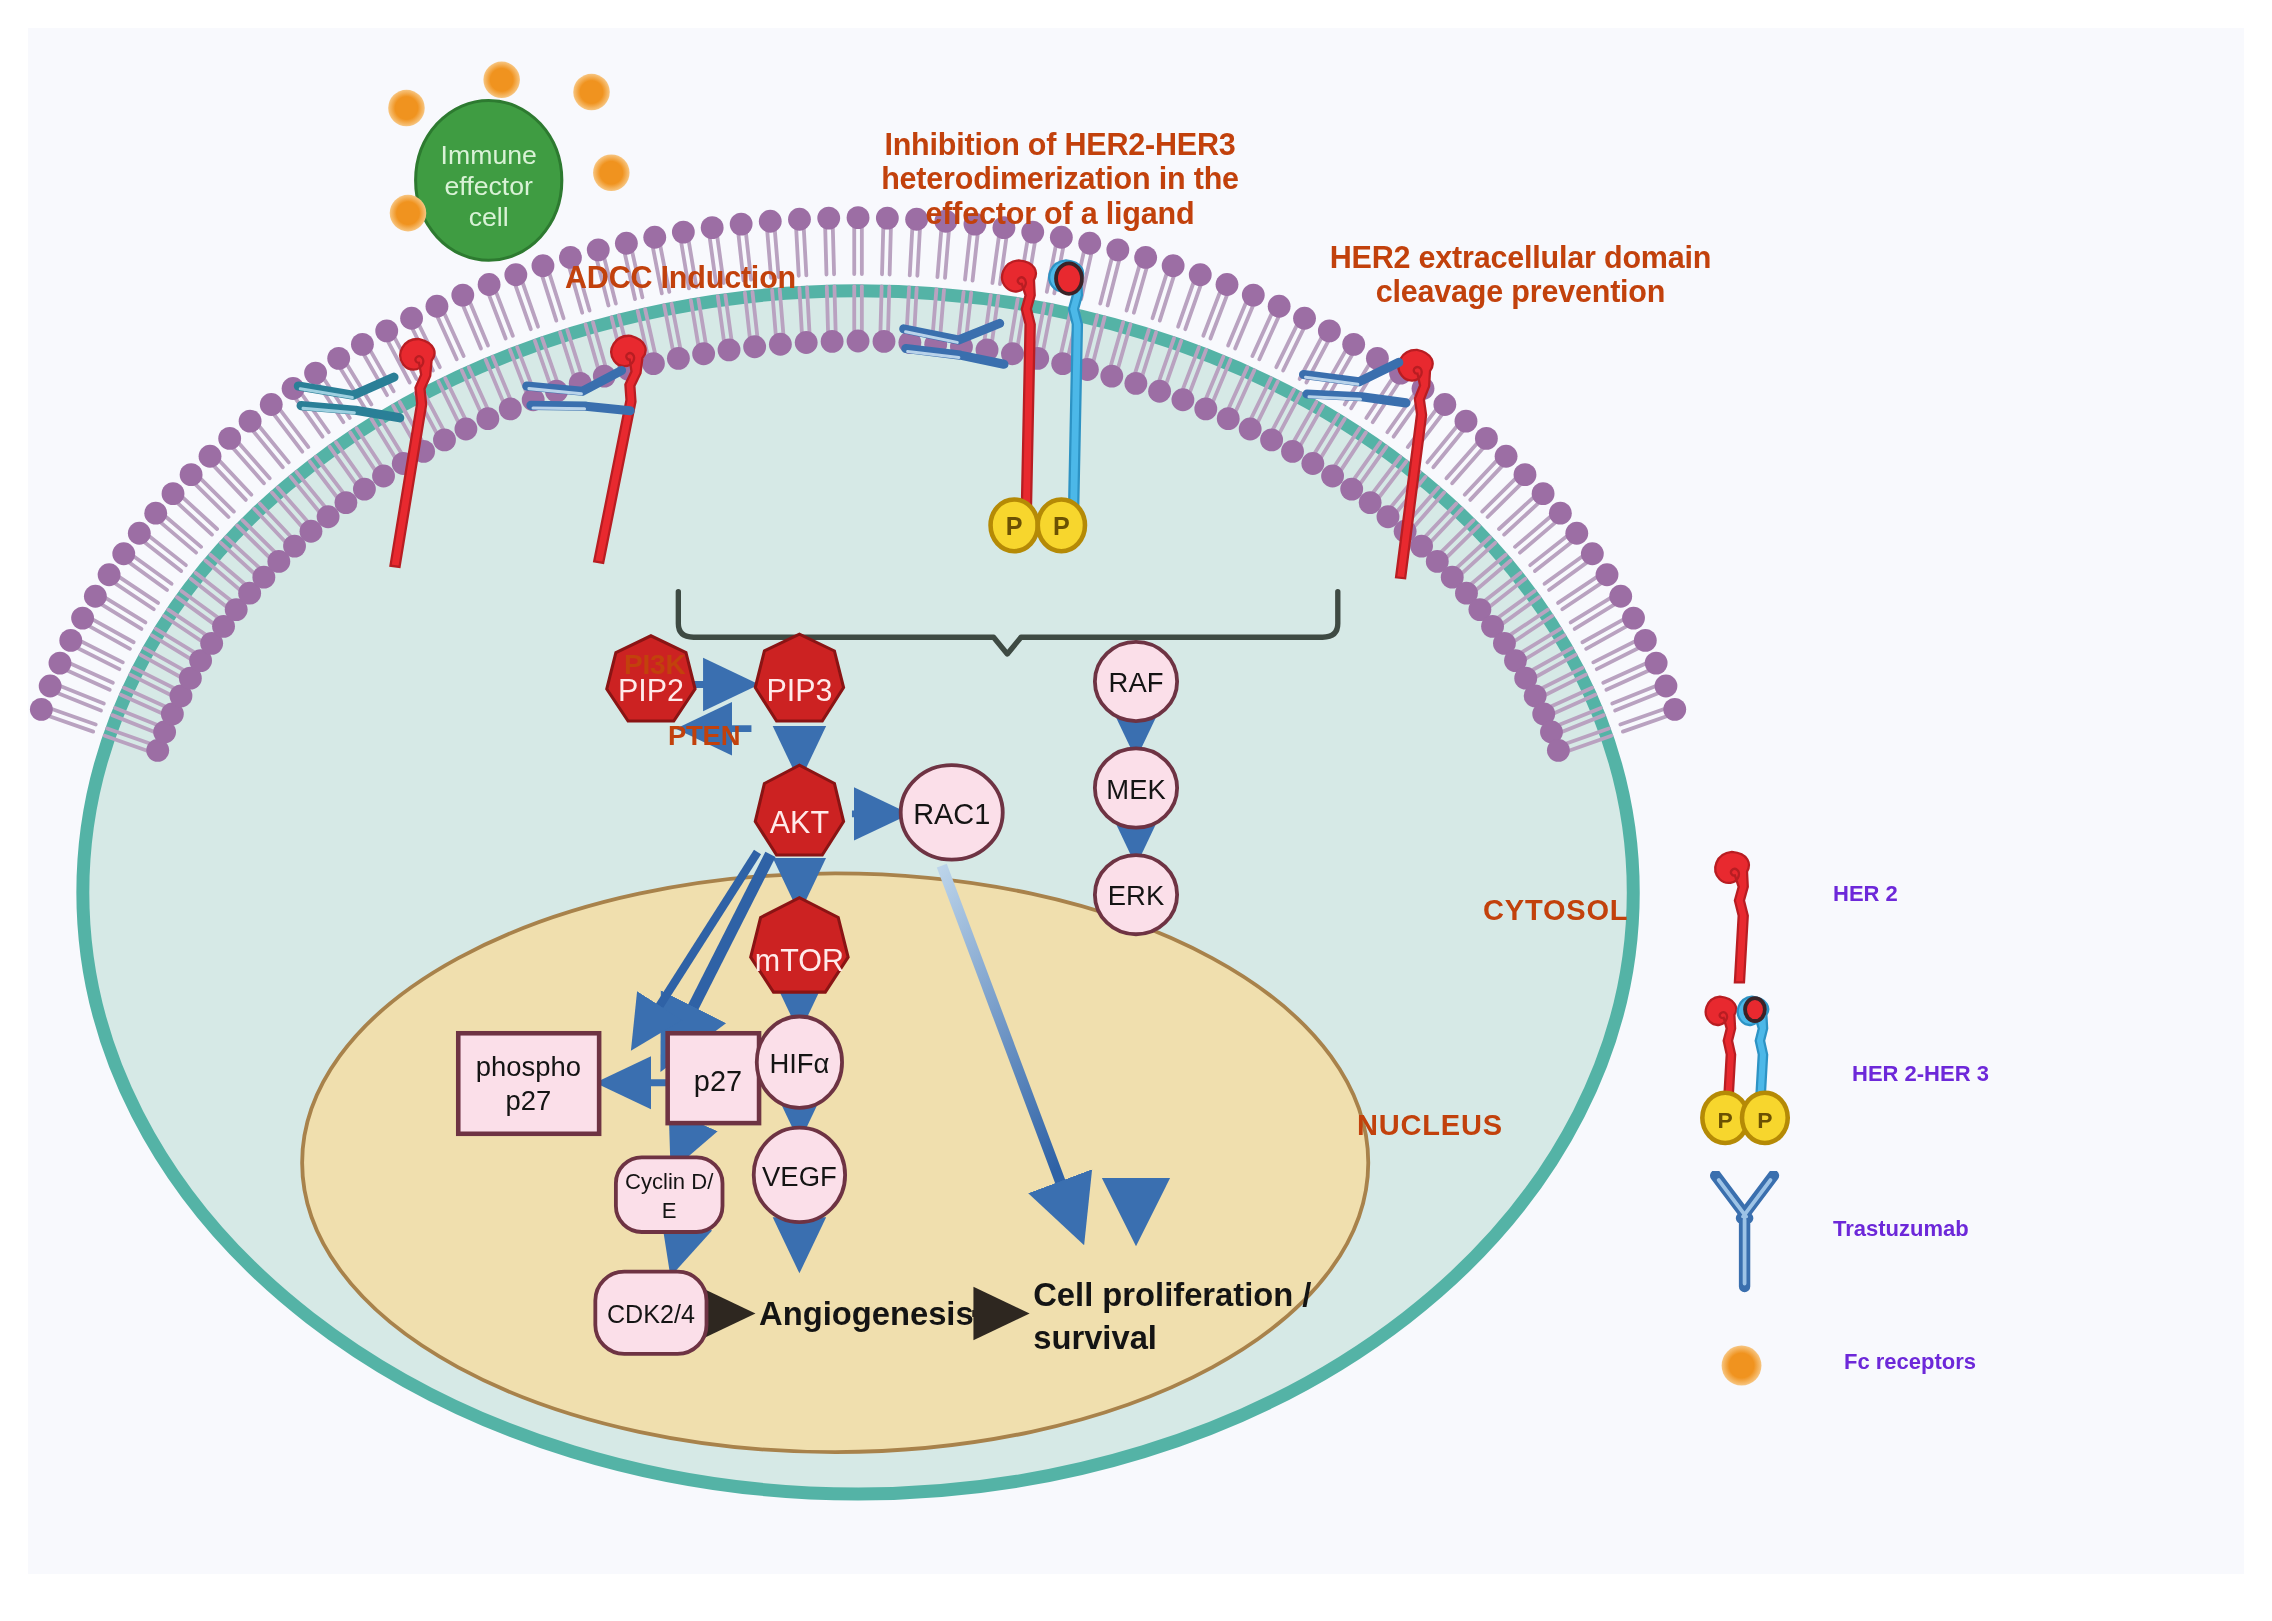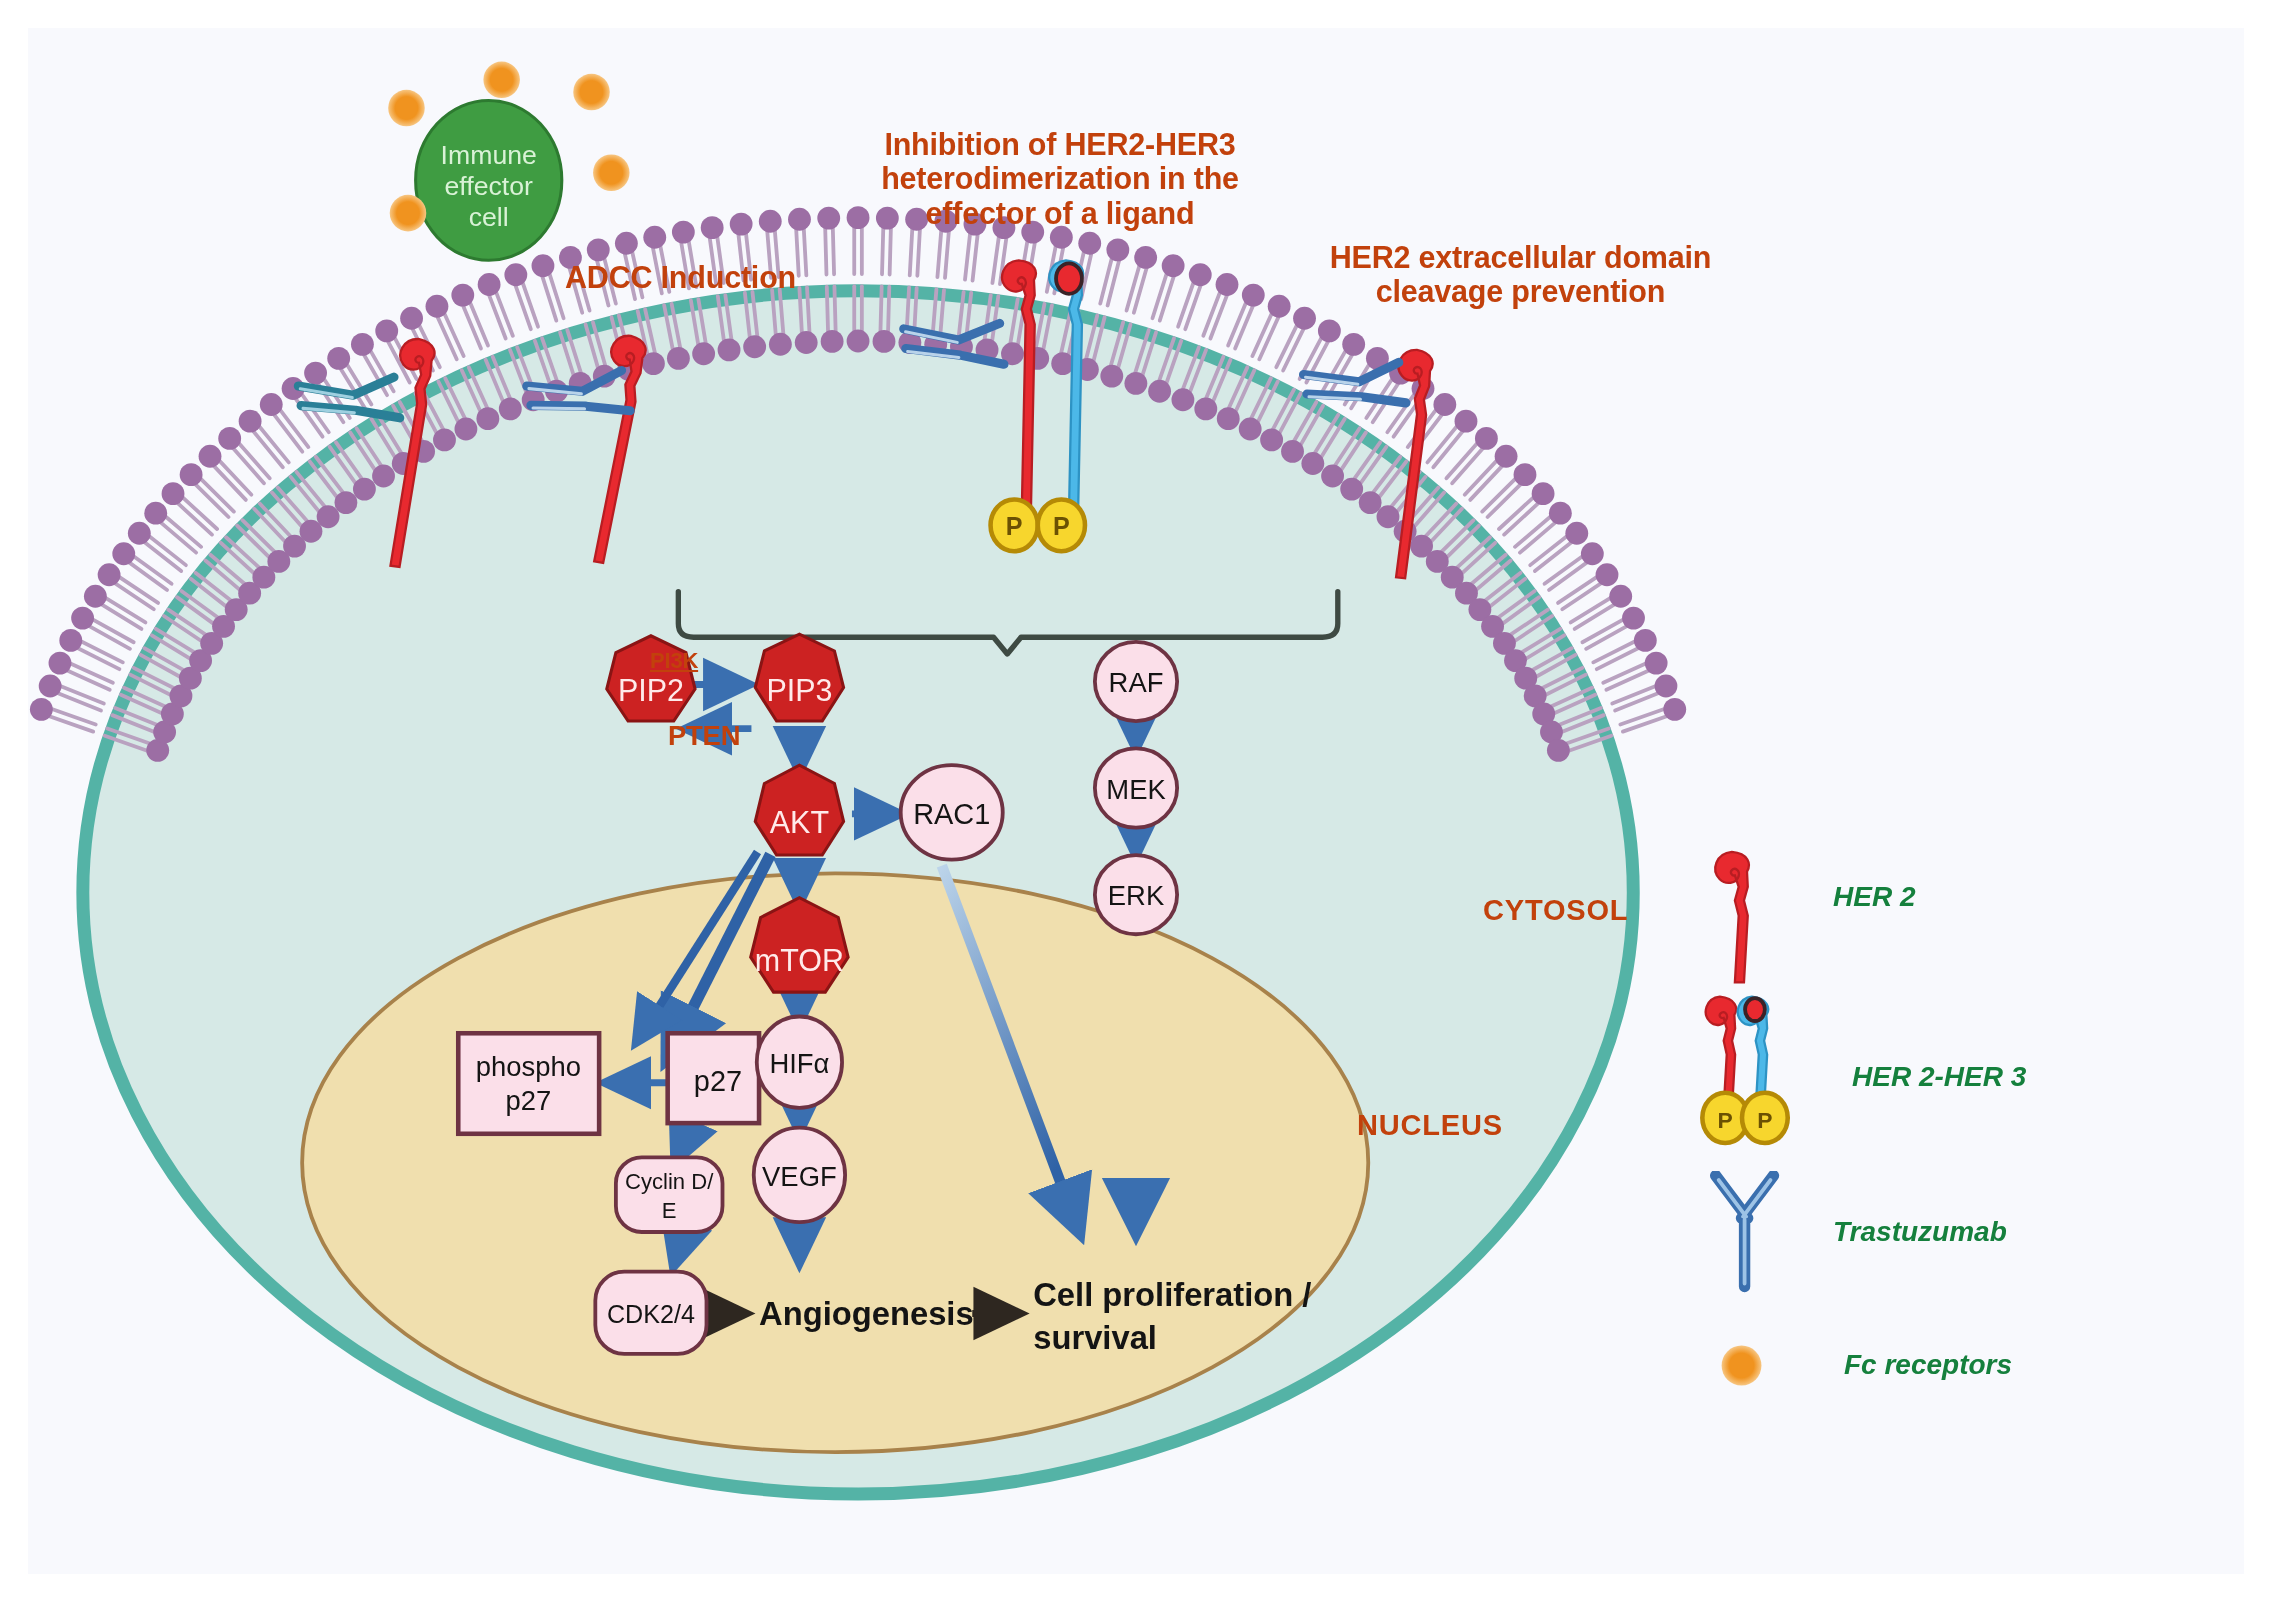--- a/index.html
+++ b/index.html
@@ -5,21 +5,21 @@
   html,body{margin:0;padding:0;background:#ffffff;}
   body{width:2273px;height:1621px;font-family:"Liberation Sans",sans-serif;}
   #stage{position:relative;width:2273px;height:1621px;background:#ffffff;overflow:hidden;}
   #canvas{position:absolute;left:28px;top:28px;width:2216px;height:1546px;background:#f8f9fd;}
   svg.layer{position:absolute;left:0;top:0;width:2216px;height:1546px;overflow:visible;}
 
   .lbl{position:absolute;font-weight:bold;color:#c2410c;letter-spacing:-0.2px;line-height:1.13;text-align:center;}
   .lbl-head{font-size:30.5px;}
   .lbl-adcc{font-size:30.5px;}
   .lbl-region{font-size:29px;letter-spacing:0.8px;}
-  .legend-label{font-size:28px;font-weight:bold;color:#15803d;font-style:italic;}
+  .legend-label{font-size:22px;font-weight:bold;color:#6d28d9;}
   .node-txt{font-family:"Liberation Sans",sans-serif;}
 </style>
 </head>
 <body>
 
 <div id="stage">
 <div id="canvas">
 
   <svg class="layer" viewBox="0 0 2910 2030">
     <defs>
@@ -713,21 +713,21 @@
     <div>Inhibition of HER2-HER3</div>
     <div>heterodimerization in the</div>
     <div>effector of a ligand</div>
   </div>
 
   <div class="lbl lbl-head" style="left:1287px;top:212px;width:411px;">
     <div>HER2 extracellular domain</div>
     <div>cleavage prevention</div>
   </div>
 
-  <div class="lbl lbl-head" style="left:622px;top:621px;font-size:22px;text-decoration:underline;">PI3K</div>
+  <div class="lbl lbl-head" style="left:596px;top:621px;font-size:28px;">PI3K</div>
   <div class="lbl lbl-head" style="left:640px;top:693px;font-size:27.4px;">PTEN</div>
 
   <div class="lbl lbl-region" style="left:1455px;top:866px;">CYTOSOL</div>
   <div class="lbl lbl-region" style="left:1329px;top:1081px;">NUCLEUS</div>
 
   <div style="position:absolute;left:1672px;top:819px;width:487px;">
 
     <div style="position:relative;height:145px;">
       <svg width="91" height="141" viewBox="0 0 120 185" style="position:absolute;left:0;top:0;">
         <path d="M42,6 C21,8 14,30 26,42 C34,50 48,48 51,38 C53,30 46,26 42,30

